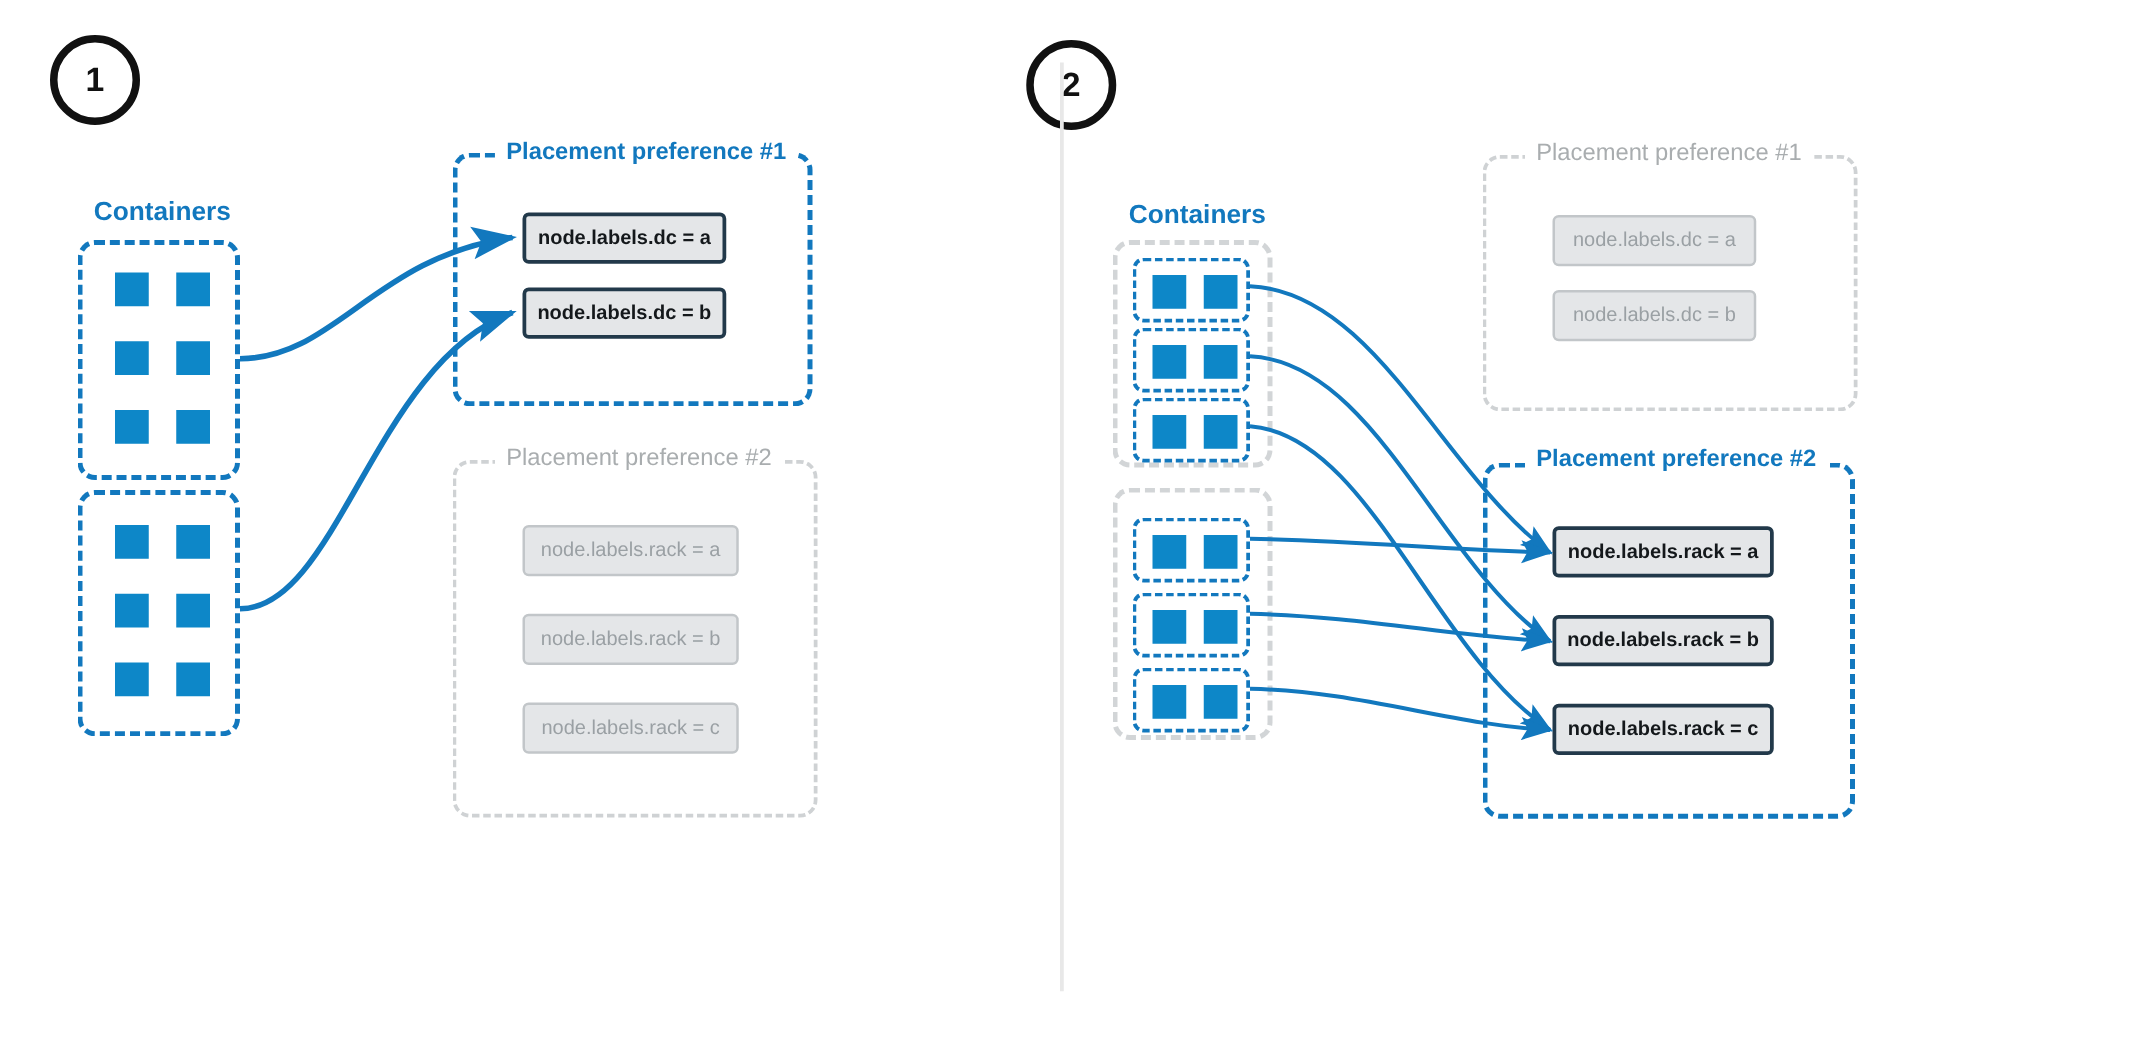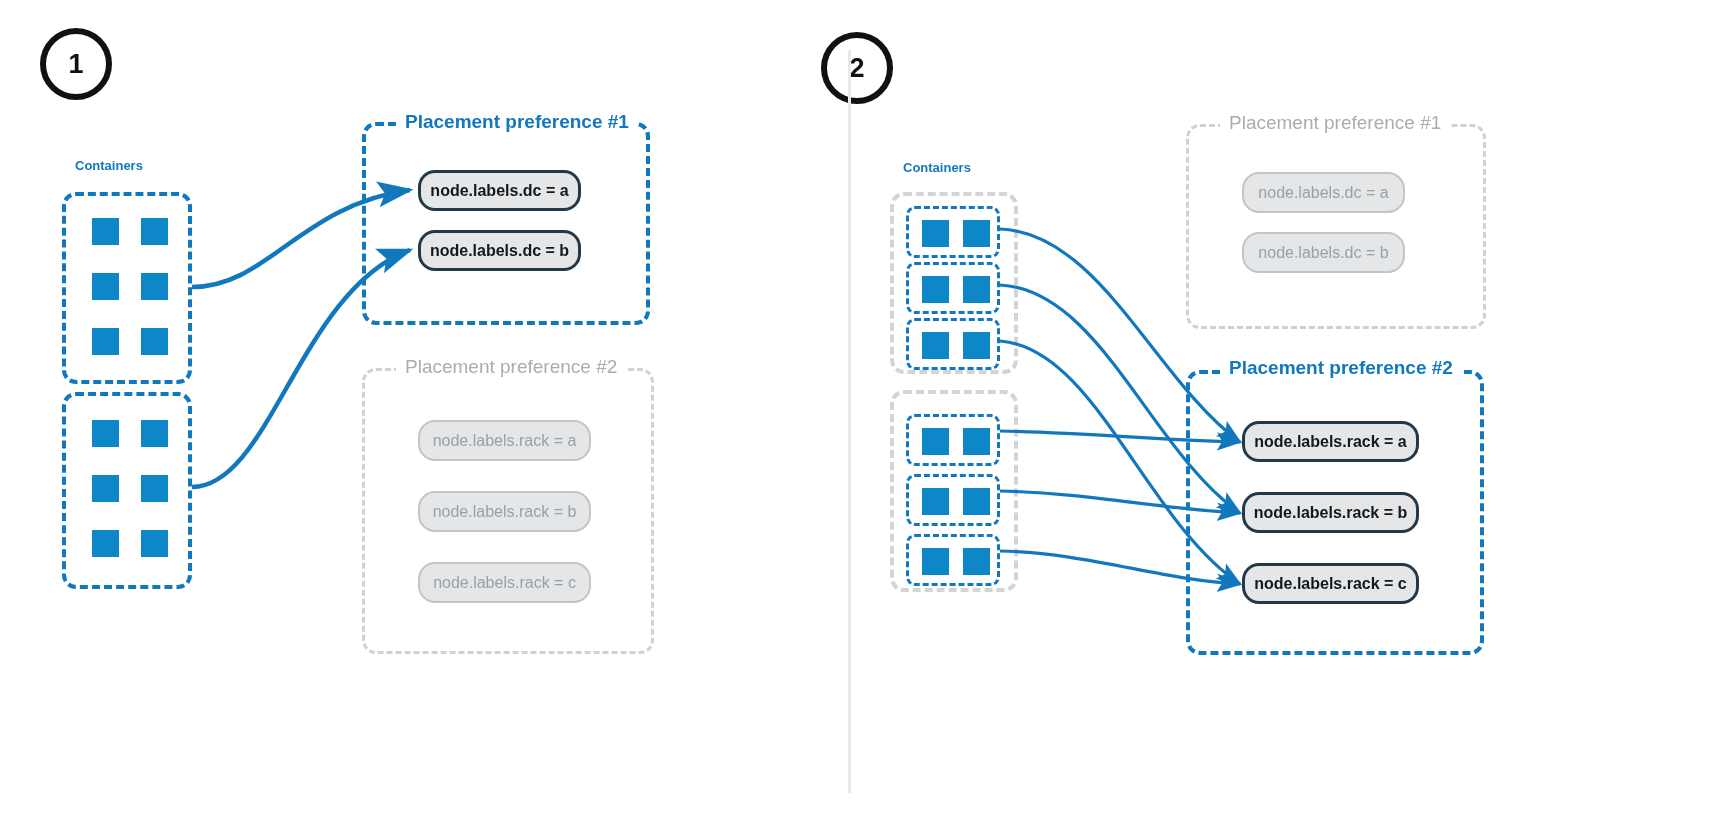--- a/index.html
+++ b/index.html
@@ -26,21 +26,21 @@
     border:6px solid #111111;
     box-sizing:border-box;
     display:flex;align-items:center;justify-content:center;
     font-size:27px;font-weight:600;color:#111111;
     background:#ffffff;
   }
 
   
   .containers-label{
     position:absolute;
-    font-size:13px;font-weight:700;color:#1278be;
+    font-size:21px;font-weight:700;color:#1278be;
     white-space:nowrap;
   }
 
   
   .cgroup{
     position:absolute;box-sizing:border-box;
     border:4px dashed #1278be;border-radius:14px;
     background:transparent;
   }
   .cgroup.muted{border-color:#d2d5d7;border-width:4px;}
@@ -72,21 +72,21 @@
     white-space:nowrap;
     line-height:20px;
   }
   .pref-title.muted{color:#a9adaf;font-weight:400;}
 
   
   .node-chip{
     position:absolute;box-sizing:border-box;
     background:#e4e6e8;
     border:3px solid #22394a;
-    border-radius:17px;
+    border-radius:5px;
     display:flex;align-items:center;justify-content:center;
     font-size:16px;font-weight:700;color:#14181b;
     white-space:nowrap;
   }
   .node-chip.muted{
     background:#e4e6e8;
     border:2px solid #c2c6c9;
     color:#9aa0a4;
     font-weight:400;
   }

